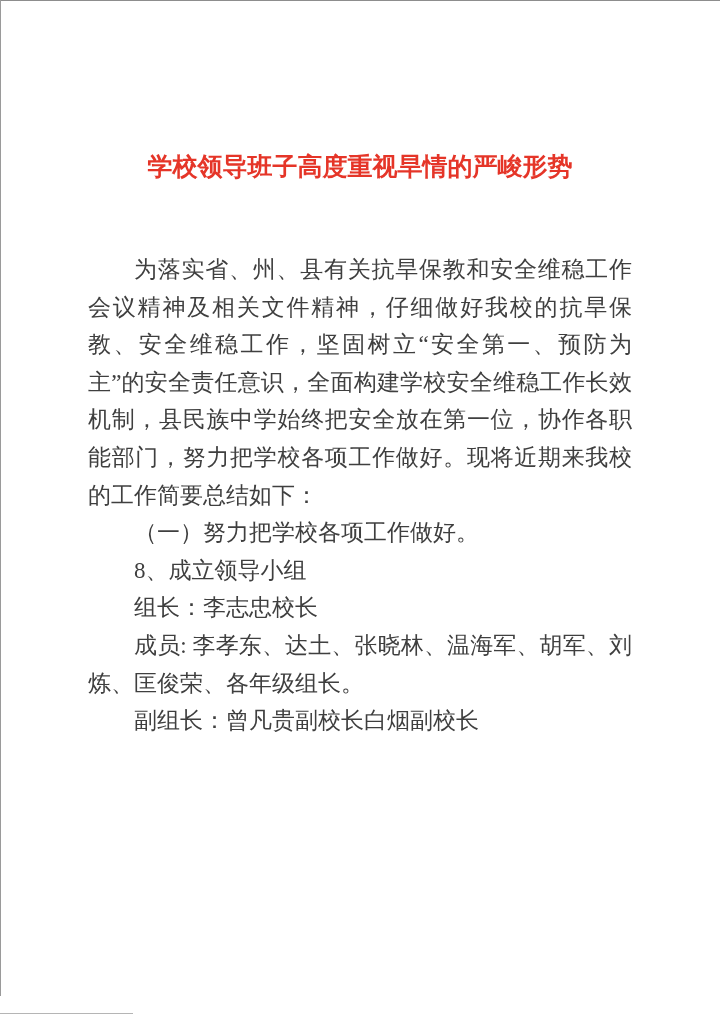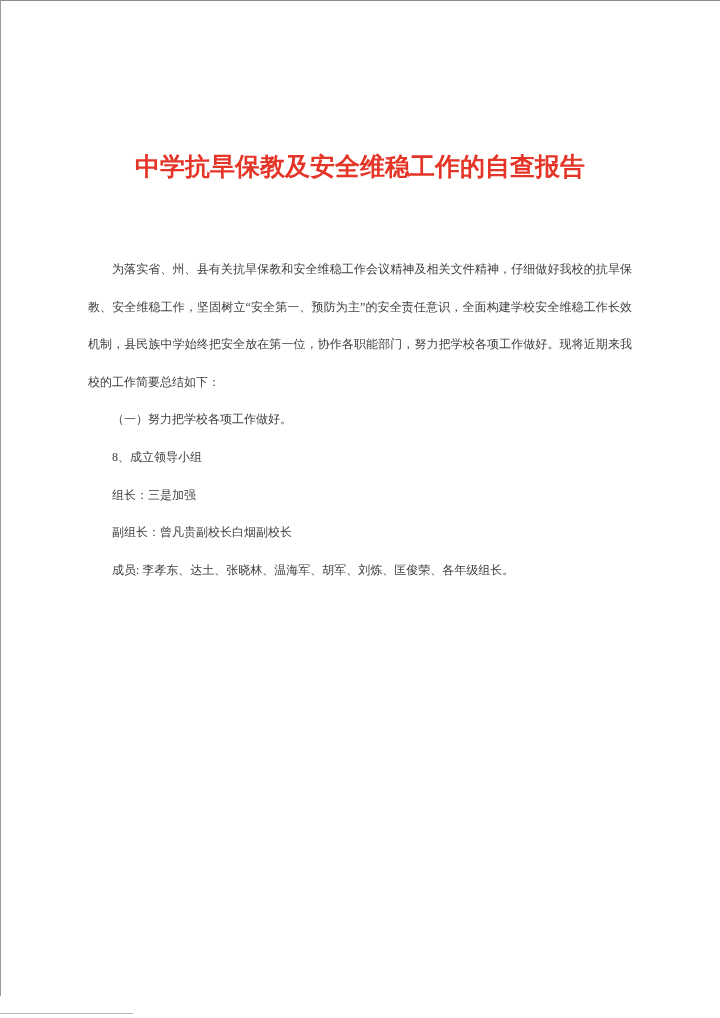--- a/index.html
+++ b/index.html
@@ -38,42 +38,42 @@
     padding: 0;
     text-align: center;
     font-size: 25px;
     line-height: 32px;
     font-weight: bold;
     color: #e53528;
   }
   .content {
     margin: 68px 0 0 88px;
     width: 544px;
-    font-size: 12px;
+    font-size: 23px;
     line-height: 37.6px;
     text-align: justify;
     color: #3f3f3f;
   }
   .content p {
     margin: 0;
     padding: 0;
     text-indent: 2em;
   }
 </style>
 </head>
 <body>
 
 <div class="page">
   <div class="edge-top"></div>
   <div class="edge-left"></div>
   <div class="edge-bottom-left"></div>
 
-  <h1 class="title" style="color: rgb(229, 53, 40);">中学抗旱保教及安全维稳工作的自查报告</h1>
+  <h1 class="title" style="color: rgb(229, 53, 40);">学校领导班子高度重视旱情的严峻形势</h1>
 
   <div class="content" style="color: rgb(63, 63, 63);">
     <p>为落实省、州、县有关抗旱保教和安全维稳工作会议精神及相关文件精神，仔细做好我校的抗旱保教、安全维稳工作，坚固树立“安全第一、预防为主”的安全责任意识，全面构建学校安全维稳工作长效机制，县民族中学始终把安全放在第一位，协作各职能部门，努力把学校各项工作做好。现将近期来我校的工作简要总结如下：</p>
     <p>（一）努力把学校各项工作做好。</p>
     <p>8、成立领导小组</p>
-    <p>组长：三是加强</p>
+    <p>组长：李志忠校长</p>
+    <p>成员: 李孝东、达土、张晓林、温海军、胡军、刘炼、匡俊荣、各年级组长。</p>
     <p>副组长：曾凡贵副校长白烟副校长</p>
-    <p>成员: 李孝东、达土、张晓林、温海军、胡军、刘炼、匡俊荣、各年级组长。</p>
   </div>
 </div>
 
 </body></html>

